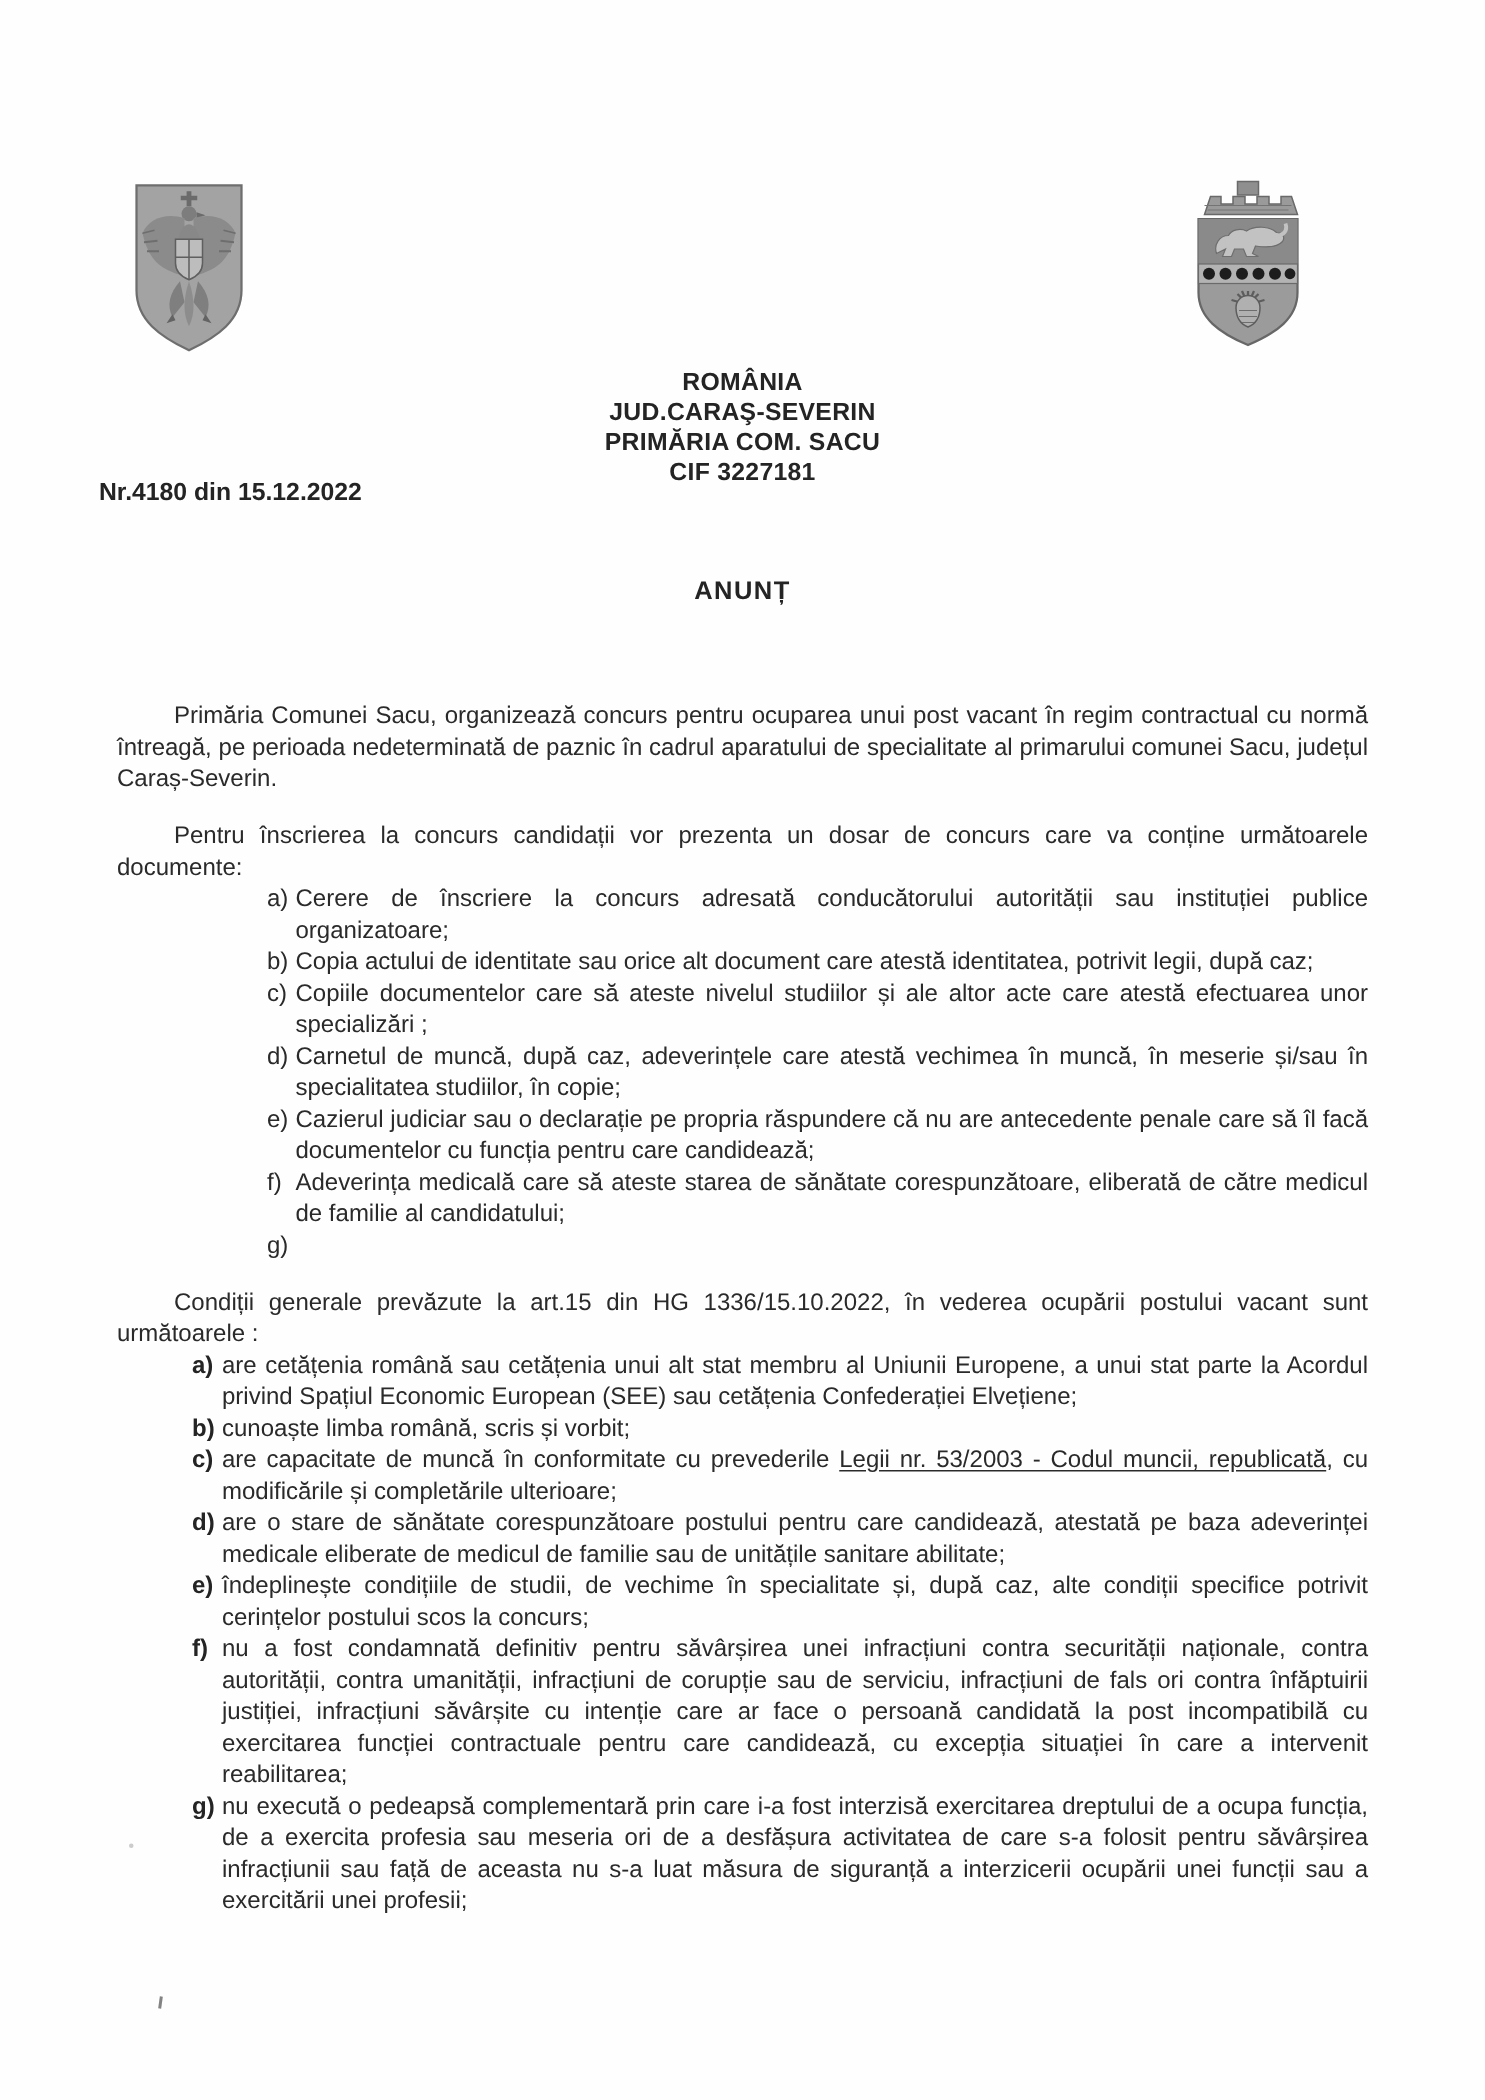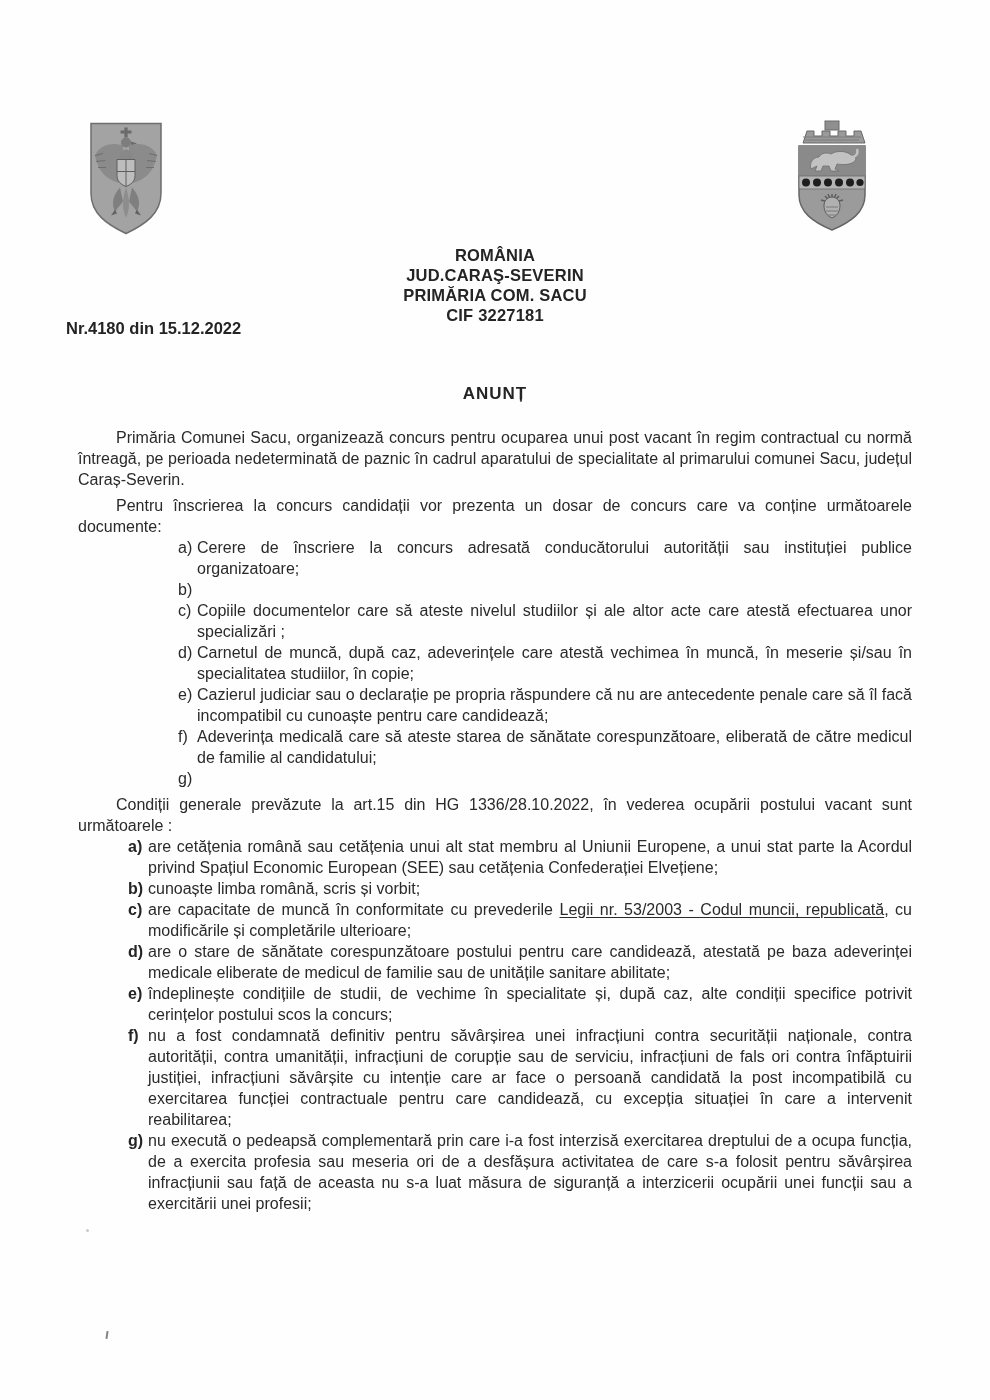--- a/index.html
+++ b/index.html
@@ -31,22 +31,22 @@
     text-align:center;font-weight:bold;font-size:17px;
     letter-spacing:1px;color:#242424;margin:0;
   }
 
   
   .body{
     position:absolute;left:78px;top:427px;width:834px;
     font-size:16px;line-height:21px;
   }
   .para{margin:0;text-align:justify;}
-  .ind{text-indent:38px;}
-  .gap{margin-top:5px;}
+  .ind{text-indent:38px;margin-top:40px;}
+  .gap{margin-top:17px;}
 
   .l1-item,.l2-item{display:flex;align-items:flex-start;}
   .l1-item{padding-left:100px;}
   .l1-marker{flex:0 0 19px;}
   .l2-item{padding-left:50px;}
   .l2-marker{flex:0 0 20px;font-weight:bold;color:#242424;}
   .l1-text,.l2-text{flex:1;text-align:justify;}
 
   .uline{text-decoration:underline;text-underline-offset:2px;}
 
@@ -125,44 +125,45 @@
 
     <p class="para ind gap">Pentru înscrierea la concurs candidații vor prezenta un dosar de concurs care va conține următoarele documente:</p>
 
     <div>
       <div class="l1-item">
         <span class="l1-marker">a)</span>
         <span class="l1-text">Cerere de înscriere la concurs adresată conducătorului autorității sau instituției publice organizatoare;</span>
       </div>
       <div class="l1-item">
         <span class="l1-marker">b)</span>
+        <span class="l1-text">Copia actului de identitate sau orice alt document care atestă identitatea, potrivit legii, după caz;</span>
       </div>
       <div class="l1-item">
         <span class="l1-marker">c)</span>
         <span class="l1-text">Copiile documentelor care să ateste nivelul studiilor și ale altor acte care atestă efectuarea unor specializări ;</span>
       </div>
       <div class="l1-item">
         <span class="l1-marker">d)</span>
         <span class="l1-text">Carnetul de muncă, după caz, adeverințele care atestă vechimea în muncă, în meserie și/sau în specialitatea studiilor, în copie;</span>
       </div>
       <div class="l1-item">
         <span class="l1-marker">e)</span>
-        <span class="l1-text">Cazierul judiciar sau o declarație pe propria răspundere că nu are antecedente penale care să îl facă incompatibil cu cunoaște pentru care candidează;</span>
+        <span class="l1-text">Cazierul judiciar sau o declarație pe propria răspundere că nu are antecedente penale care să îl facă documentelor cu funcția pentru care candidează;</span>
       </div>
       <div class="l1-item">
         <span class="l1-marker">f)</span>
         <span class="l1-text">Adeverința medicală care să ateste starea de sănătate corespunzătoare, eliberată de către medicul de familie al candidatului;</span>
       </div>
       <div class="l1-item">
         <span class="l1-marker">g)</span>
       </div>
     </div>
 
 
-    <p class="para ind gap">Condiții generale prevăzute la art.15 din HG 1336/28.10.2022, în vederea ocupării postului vacant sunt următoarele :</p>
+    <p class="para ind gap">Condiții generale prevăzute la art.15 din HG 1336/15.10.2022, în vederea ocupării postului vacant sunt următoarele :</p>
 
     <div>
       <div class="l2-item">
         <span class="l2-marker">a)</span>
         <span class="l2-text">are cetățenia română sau cetățenia unui alt stat membru al Uniunii Europene, a unui stat parte la Acordul privind Spațiul Economic European (SEE) sau cetățenia Confederației Elvețiene;</span>
       </div>
       <div class="l2-item">
         <span class="l2-marker">b)</span>
         <span class="l2-text">cunoaște limba română, scris și vorbit;</span>
       </div>

